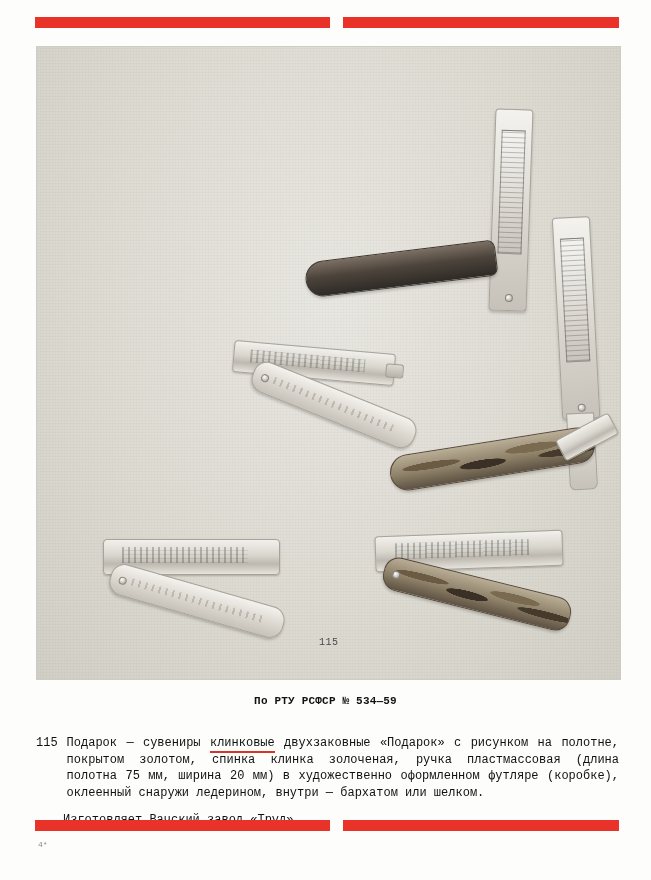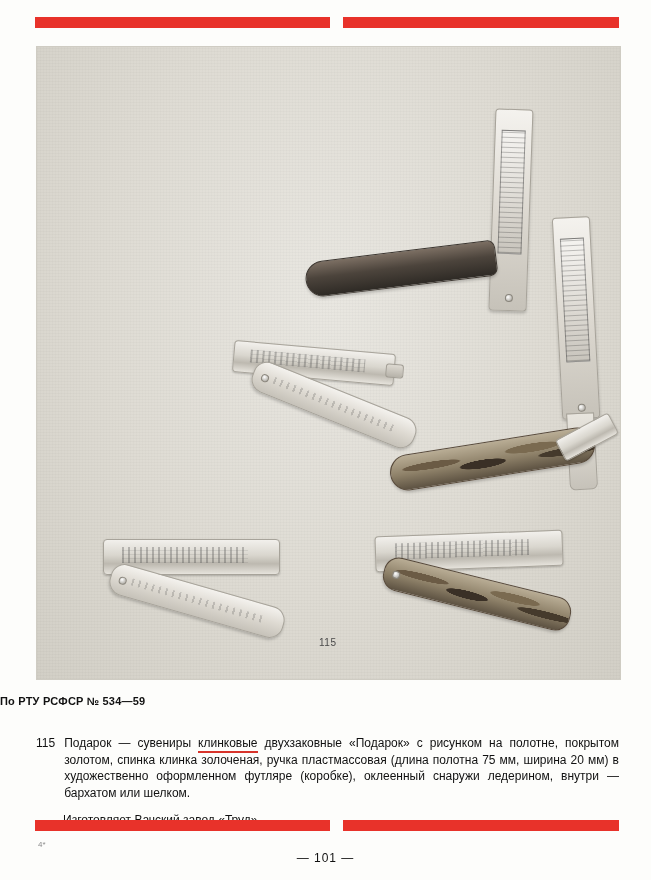--- a/index.html
+++ b/index.html
@@ -12,20 +12,21 @@
     height: 880px;
     font-family: "Liberation Sans", sans-serif;
     color: #111;
     position: relative;
     overflow: hidden;
   }
   .page {
     position: absolute;
     inset: 0;
     background: #fdfdfb;
+    font-family: Liberation Mono, monospace;
   }
 
   
   .rule {
     position: absolute;
     background: #e8322a;
     height: 11px;
   }
   .rule.top-left  { left: 35px;  top: 17px; width: 295px; }
   .rule.top-right { left: 343px; top: 17px; width: 276px; }
@@ -174,21 +175,21 @@
 
   #razor-bottom-right { left: 338px; top: 482px; width: 212px; height: 128px; }
   #razor-bottom-right .blade { left: 0; top: 4px; width: 186px; height: 34px; transform: rotate(-2deg); }
   #razor-bottom-right .handle.tortoise { left: 6px; top: 48px; width: 190px; height: 32px; border-radius: 15px; transform: rotate(14deg); }
 
   
   .standard-line {
     position: absolute;
     left: 0; right: 0;
     top: 695px;
-    text-align: left;
+    text-align: center;
     font-size: 11px;
     font-weight: bold;
     letter-spacing: .2px;
   }
   .entry {
     position: absolute;
     left: 36px;
     top: 735px;
     width: 583px;
   }
@@ -312,14 +313,13 @@
         <span>Подарок — сувениры </span><span class="underline-red">клинковые</span><span>  двухзаковные «Подарок» с рисунком на полотне, покрытом золотом, спинка клинка золоченая, ручка пластмассовая  (длина полотна 75 мм, ширина 20 мм)  в художественно оформленном футляре (коробке), оклеенный снаружи ледерином, внутри — бархатом или шелком.</span>
       </div>
     </div>
     <div class="maker">Изготовляет Вачский завод «Труд»</div>
   </div>
 
   <div class="rule bot-left"></div>
   <div class="rule bot-right"></div>
 
   <div class="corner-mark">4*</div>
-  <div class="page-number">— 101 —</div>
 </div>
 
 </body></html>

